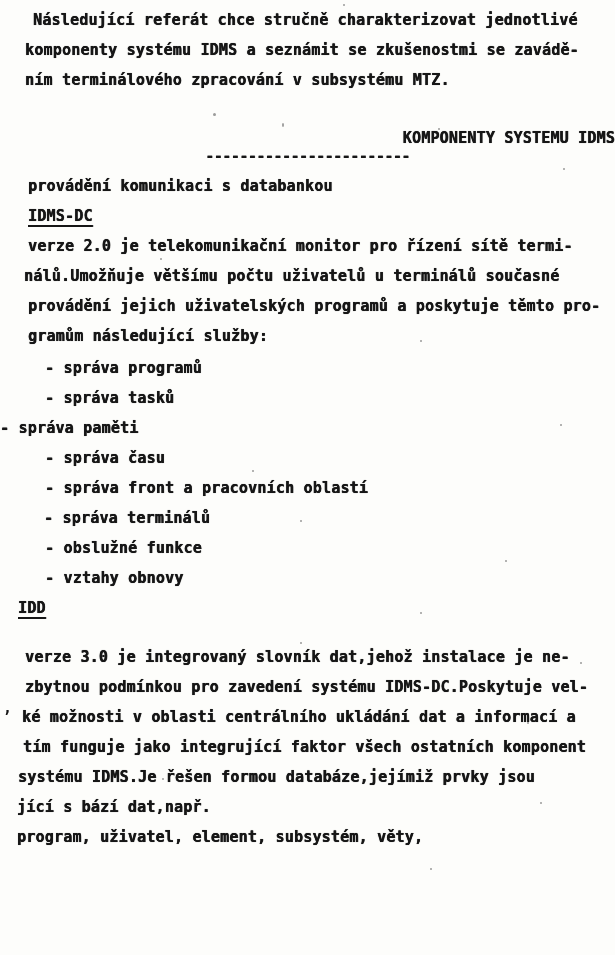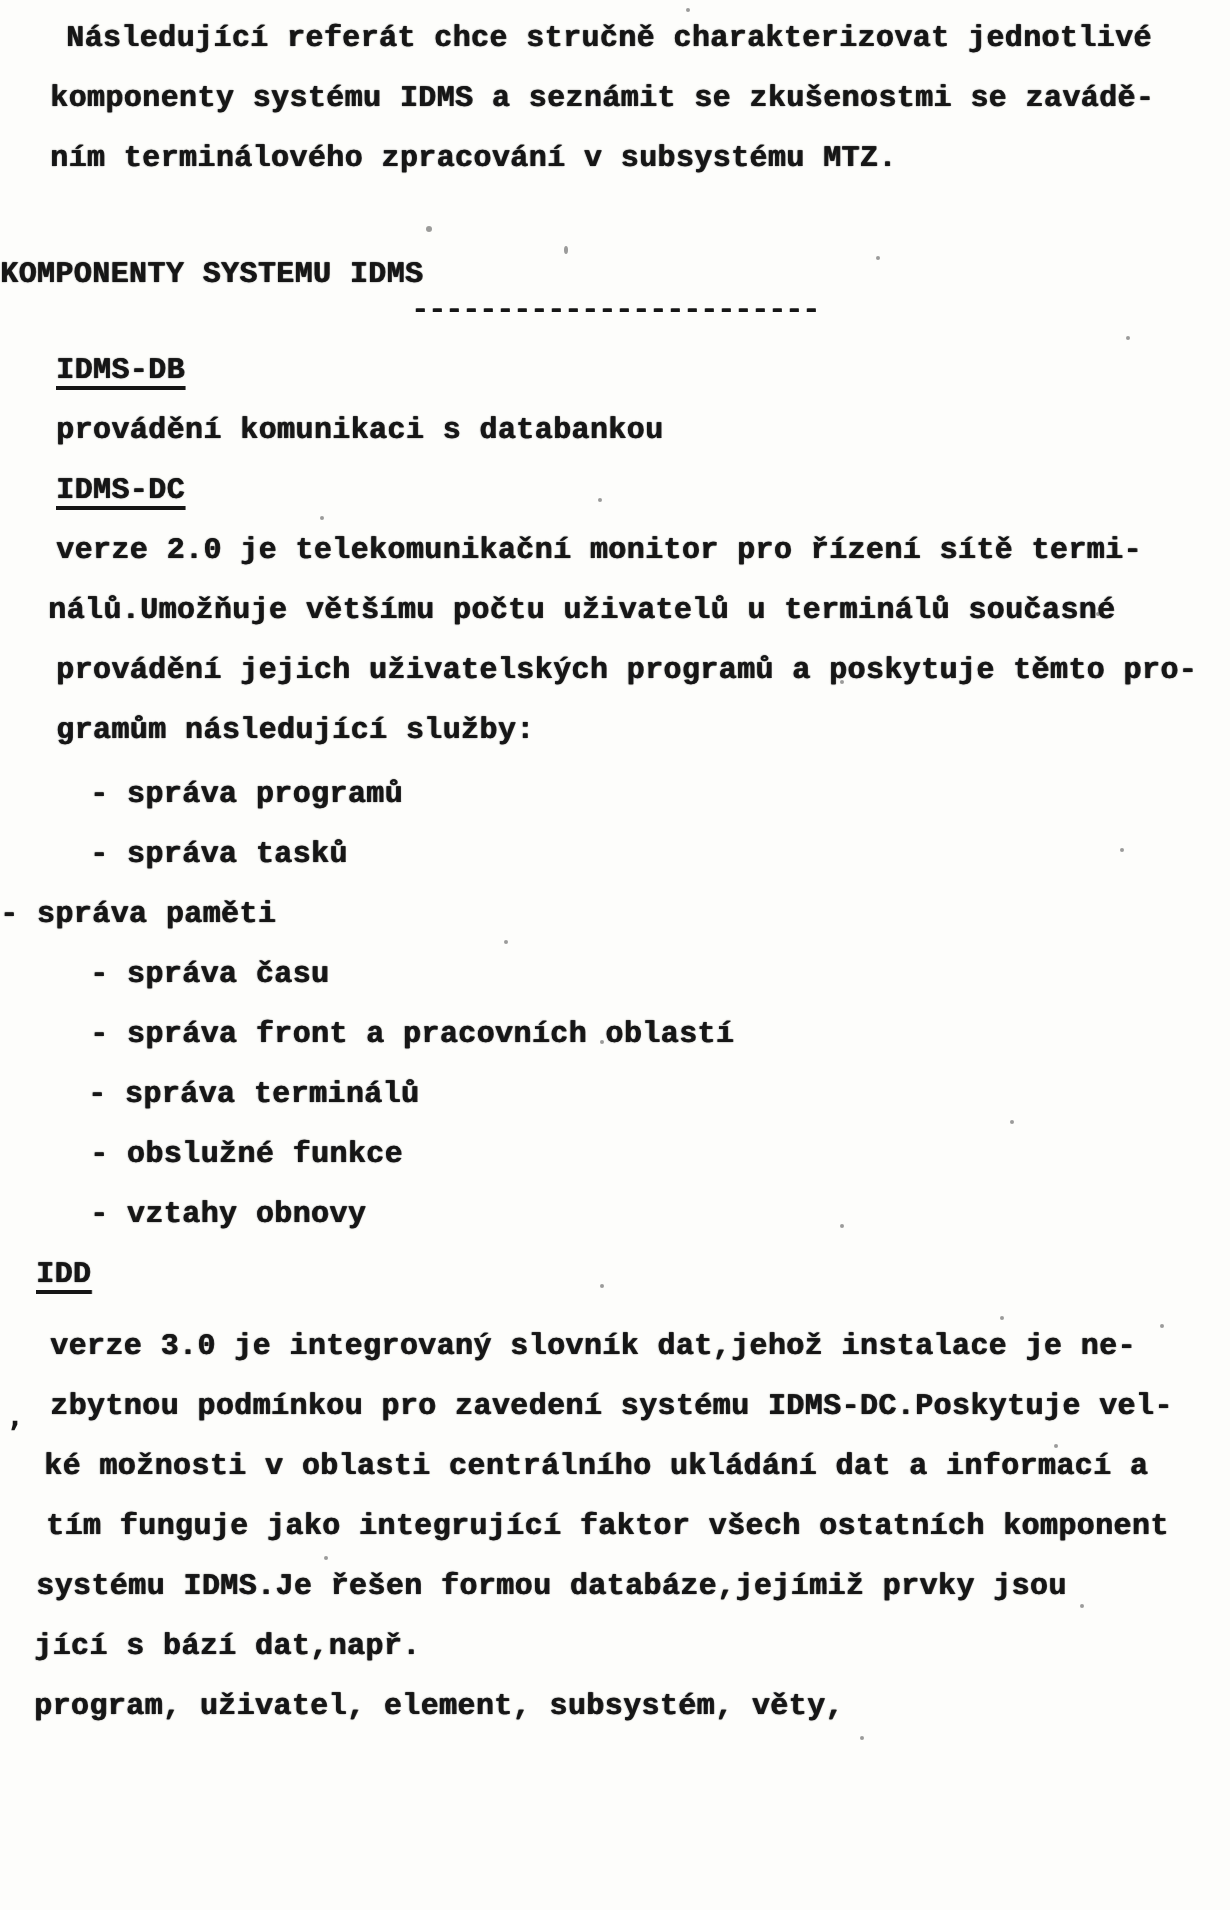--- a/index.html
+++ b/index.html
@@ -11,43 +11,43 @@
   .page {
     position: relative;
     width: 615px; height: 955px;
     background: #fdfdfb;
     color: #161616;
     font-size: 15px;
     font-weight: 700;
     letter-spacing: 0.2px;
     overflow: hidden;
   }
-  .content { padding-top: 5px; font-family: Liberation Mono, monospace; }
+  .content { padding-top: 5px; }
   .line {
     display: block;
     height: 30px; line-height: 30px;
     white-space: pre;
     text-shadow: 0.4px 0 0 rgba(15,15,15,0.8), 0 0 0.7px rgba(25,25,25,0.85);
   }
-  .heading-row { margin-top: 28px; text-align: left; }
+  .heading-row { margin-top: 28px; text-align: right; }
   .heading-row .line { display: inline-block; }
   .dashes-row {
     height: 18px; line-height: 6px;
     text-align: center;
     white-space: pre;
     text-shadow: 0.4px 0 0 rgba(15,15,15,0.8);
     letter-spacing: -0.5px;
   }
   .u {
     text-decoration: underline;
     text-underline-offset: 3.5px;
     text-decoration-thickness: 1.6px;
   }
   .list-block { margin-top: 2px; }
-  .idd-para { margin-top: 6px; }
+  .idd-para { margin-top: 19px; }
   .speck {
     position: absolute;
     background: #4a4a4a;
     border-radius: 50%;
     opacity: 0.55;
   }
   .stray {
     position: absolute;
     left: 3px; top: 693px;
     height: 30px; line-height: 30px;
@@ -64,21 +64,20 @@
       <span class="line" style="margin-left:33px">Následující referát chce stručně charakterizovat jednotlivé</span>
       <span class="line" style="margin-left:25px">komponenty systému IDMS a seznámit se zkušenostmi se zavádě-</span>
       <span class="line" style="margin-left:25px">ním terminálového zpracování v subsystému MTZ.</span>
     </div>
 
     <div class="heading-row">
       <span class="line">KOMPONENTY SYSTEMU IDMS</span>
     </div>
     <div class="dashes-row">------------------------</div>
 
-    <span class="line" style="margin-left:28px"><span class="u">IDMS-DB</span></span>
     <span class="line" style="margin-left:28px">provádění komunikaci s databankou</span>
 
     <span class="line" style="margin-left:28px"><span class="u">IDMS-DC</span></span>
     <span class="line" style="margin-left:28px">verze 2.0 je telekomunikační monitor pro řízení sítě termi-</span>
     <span class="line" style="margin-left:24px">nálů.Umožňuje většímu počtu uživatelů u terminálů současné</span>
     <span class="line" style="margin-left:28px">provádění jejich uživatelských programů a poskytuje těmto pro-</span>
     <span class="line" style="margin-left:28px">gramům následující služby:</span>
 
     <div class="list-block">
       <span class="line" style="margin-left:45px">- správa programů</span>

